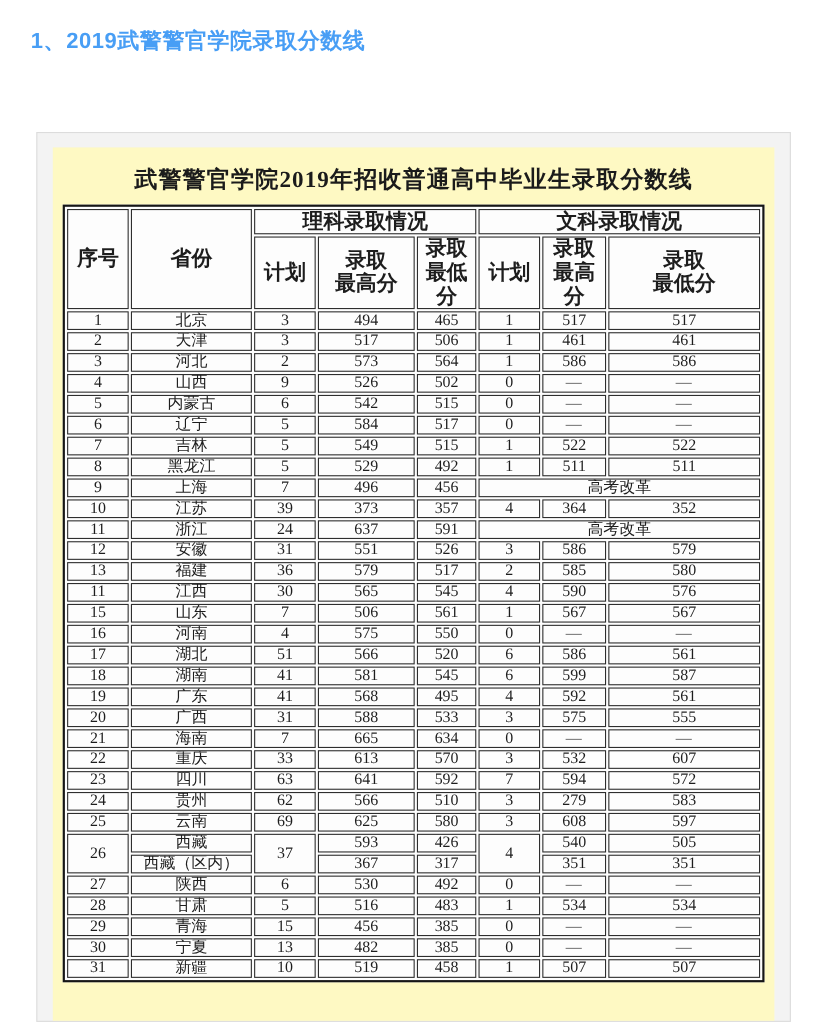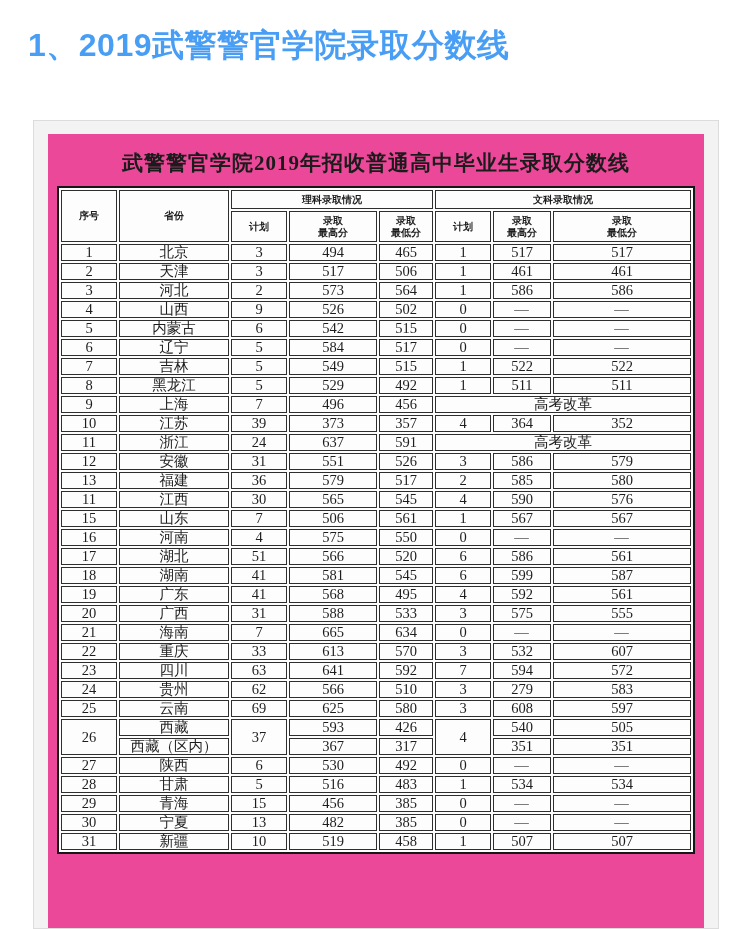--- a/index.html
+++ b/index.html
@@ -4,35 +4,35 @@
 <style>
   * { margin:0; padding:0; box-sizing:border-box; }
   html, body {
     width:750px; height:929px;
     background:#ffffff;
     overflow:hidden;
     font-family:"Liberation Sans", sans-serif;
   }
   .heading {
     color:#489ef5;
-    font-size:32px;
+    font-size:20px;
     font-weight:bold;
     padding:24px 20px 0 28px;
     letter-spacing:0.5px;
   }
   .card {
     position:absolute;
     left:33px; top:120px;
     width:686px; height:809px;
     border:1px solid #dcdcdc;
     background:#f3f3f3;
     padding:13px 14px 0 14px;
   }
   .scan {
-    background:#ec4899;
+    background:#fef9c3;
     width:100%; height:100%;
     padding-top:15px;
   }
   .scan-title {
     text-align:center;
     font-family:"Liberation Serif", serif;
     font-size:21px;
     font-weight:600;
     color:#1b1b1b;
     letter-spacing:1px;
@@ -47,21 +47,21 @@
   }
   .score-table th, .score-table td {
     border:1px solid #2e2e2e;
     text-align:center;
     vertical-align:middle;
     color:#1d1d1d;
     overflow:hidden;
   }
   .score-table th {
     font-family:"Liberation Sans", sans-serif;
-    font-size:10px;
+    font-size:19px;
     font-weight:bold;
     line-height:1.12;
     white-space:pre-line;
   }
   .score-table thead tr.tier1 th { height:19px; }
   .score-table thead tr.tier2 th { height:31px; }
   .score-table td {
     font-family:"Liberation Serif", serif;
     font-size:14.5px;
     height:17px;

